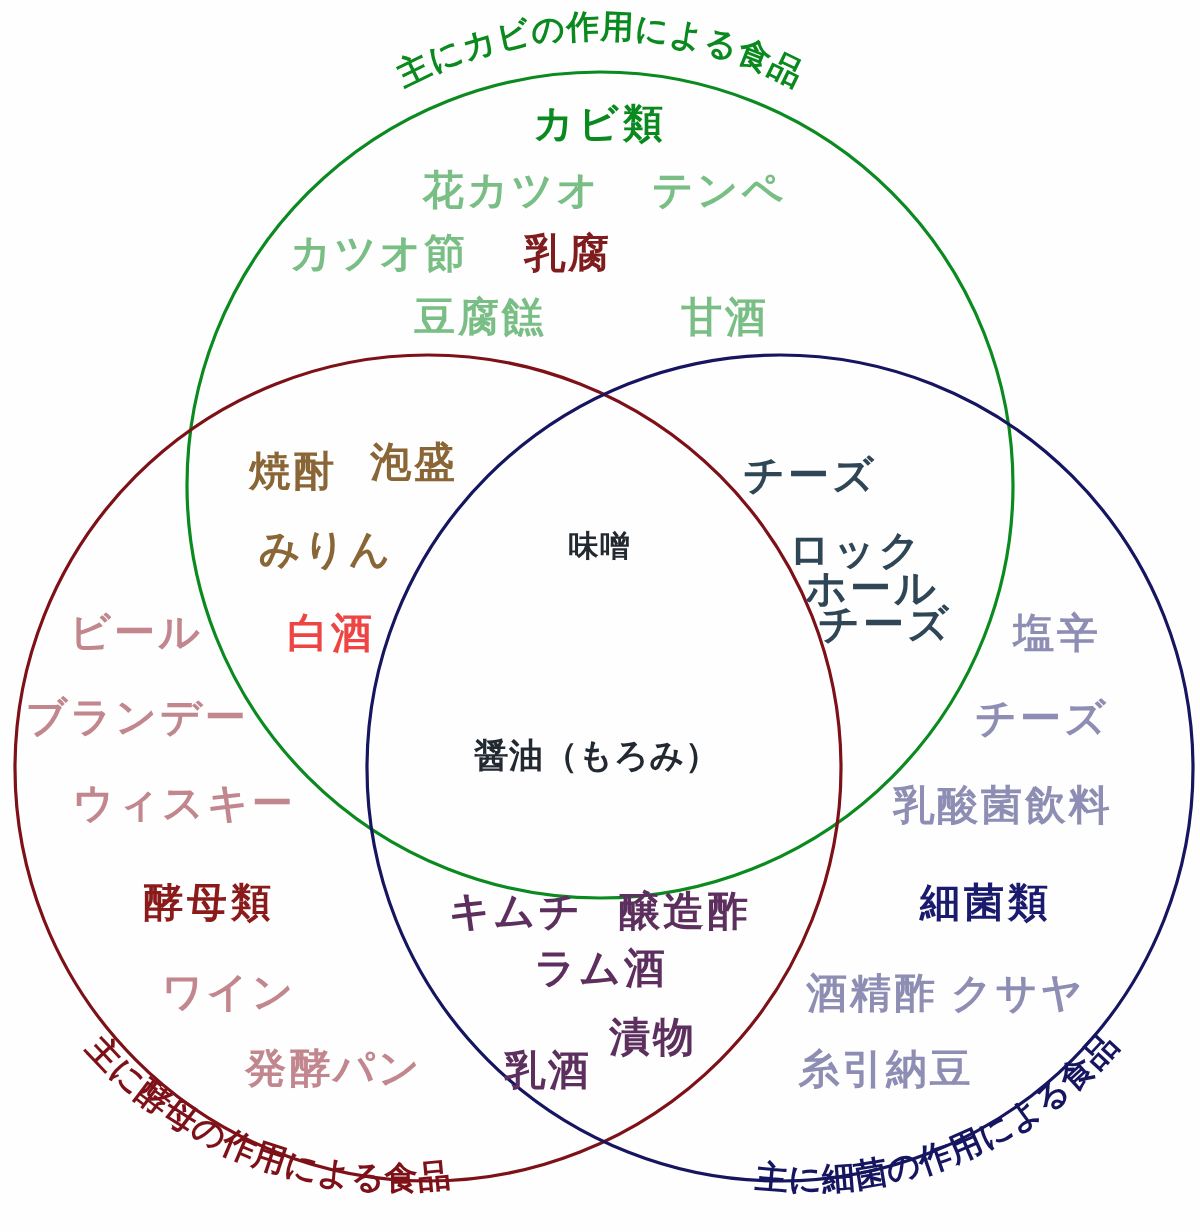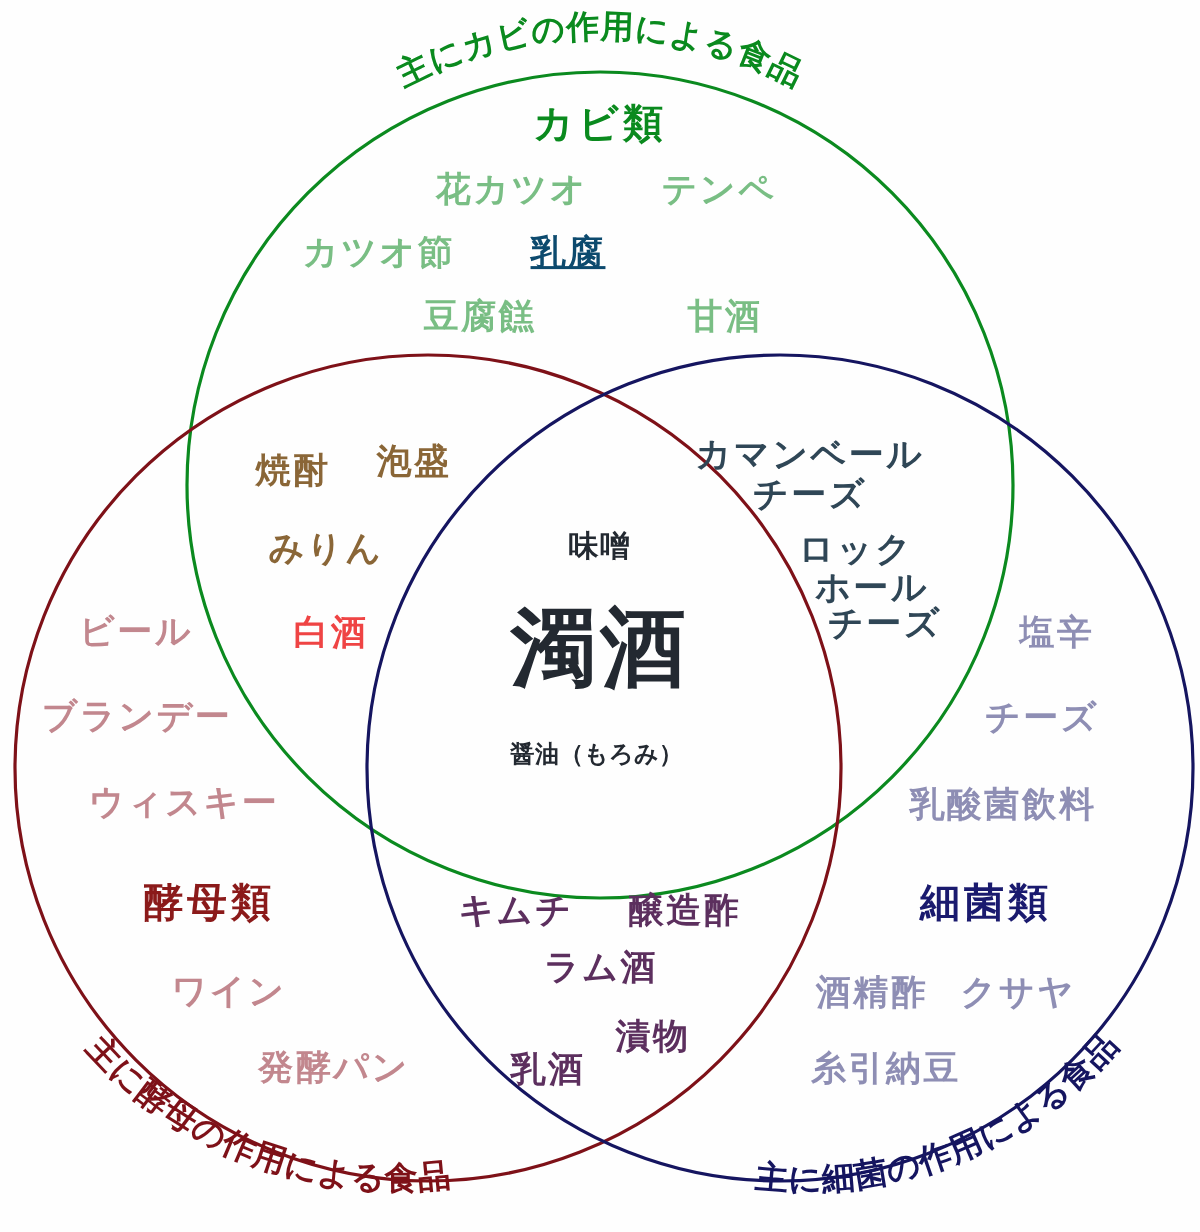--- a/index.html
+++ b/index.html
@@ -32,36 +32,36 @@
     letter-spacing: 0.04em;
     transform: translate(-50%, -50%);
     text-align: center;
   }
   .title {
     font-size: 40px;
     font-weight: bold;
     letter-spacing: 0.10em;
   }
   .item {
-    font-size: 35px;
+    font-size: 41px;
     font-weight: bold;
     letter-spacing: 0.07em;
   }
   .center-main {
     font-size: 86px;
     font-weight: bold;
     letter-spacing: 0.04em;
   }
   .center-sub {
     font-size: 30px;
     font-weight: bold;
     letter-spacing: 0.05em;
   }
   .center-sub2 {
-    font-size: 24px;
+    font-size: 34px;
     font-weight: bold;
     letter-spacing: 0.02em;
   }
   .two-line {
     line-height: 1.14;
   }
   .arc-text {
     font-size: 33px;
     font-weight: bold;
     letter-spacing: 0.02em;
@@ -95,39 +95,37 @@
     <text class="arc-text" fill="#151560">
       <textPath href="#arc-bacteria" startOffset="50%" text-anchor="middle">主に細菌の作用による食品</textPath>
     </text>
   </svg>
 
   <div class="lbl title" style="left:600px; top:124px; color:#0A8A1E;">カビ類</div>
 
   <div class="lbl item" style="left:512px; top:190px; color:#79BE84;">花カツオ</div>
   <div class="lbl item" style="left:719px; top:190px; color:#79BE84;">テンペ</div>
   <div class="lbl item" style="left:379px; top:253px; color:#79BE84;">カツオ節</div>
-  <div class="lbl item" style="left:568px; top:253px; color:#0c4a6e;text-decoration:underline;">乳腐</div>
+  <div class="lbl item" style="left:568px; top:253px; color:#7f1d1d;">乳腐</div>
   <div class="lbl item" style="left:480px; top:317px; color:#79BE84;">豆腐餻</div>
   <div class="lbl item" style="left:725px; top:317px; color:#79BE84;">甘酒</div>
 
   <div class="lbl item" style="left:293px; top:471px; color:#8A6637;">焼酎</div>
   <div class="lbl item" style="left:414px; top:462px; color:#8A6637;">泡盛</div>
   <div class="lbl item" style="left:326px; top:549px; color:#8A6637;">みりん</div>
   <div class="lbl item" style="left:331px; top:633px; color:#ef4444;">白酒</div>
 
   <div class="lbl item two-line" style="left:810px; top:475px; color:#2F4656;">
-    <div>カマンベール</div>
     <div>チーズ</div>
   </div>
   <div class="lbl item" style="left:856px; top:550px; color:#2F4656;">ロック</div>
   <div class="lbl item" style="left:872px; top:588px; color:#2F4656;">ホール</div>
   <div class="lbl item" style="left:885px; top:624px; color:#2F4656;">チーズ</div>
 
   <div class="lbl center-sub" style="left:600px; top:546px; color:#232931;">味噌</div>
-  <div class="lbl center-main" style="left:600px; top:647px; color:#232931;">濁酒</div>
   <div class="lbl center-sub2" style="left:597px; top:755px; color:#232931;">醤油（もろみ）</div>
 
   <div class="lbl item" style="left:136px; top:632px; color:#C2878E;">ビール</div>
   <div class="lbl item" style="left:137px; top:717px; color:#C2878E;">ブランデー</div>
   <div class="lbl item" style="left:184px; top:803px; color:#C2878E;">ウィスキー</div>
 
   <div class="lbl title" style="left:209px; top:903px; color:#8B1A1A;">酵母類</div>
 
   <div class="lbl item" style="left:229px; top:992px; color:#C2878E;">ワイン</div>
   <div class="lbl item" style="left:334px; top:1068px; color:#C2878E;">発酵パン</div>

